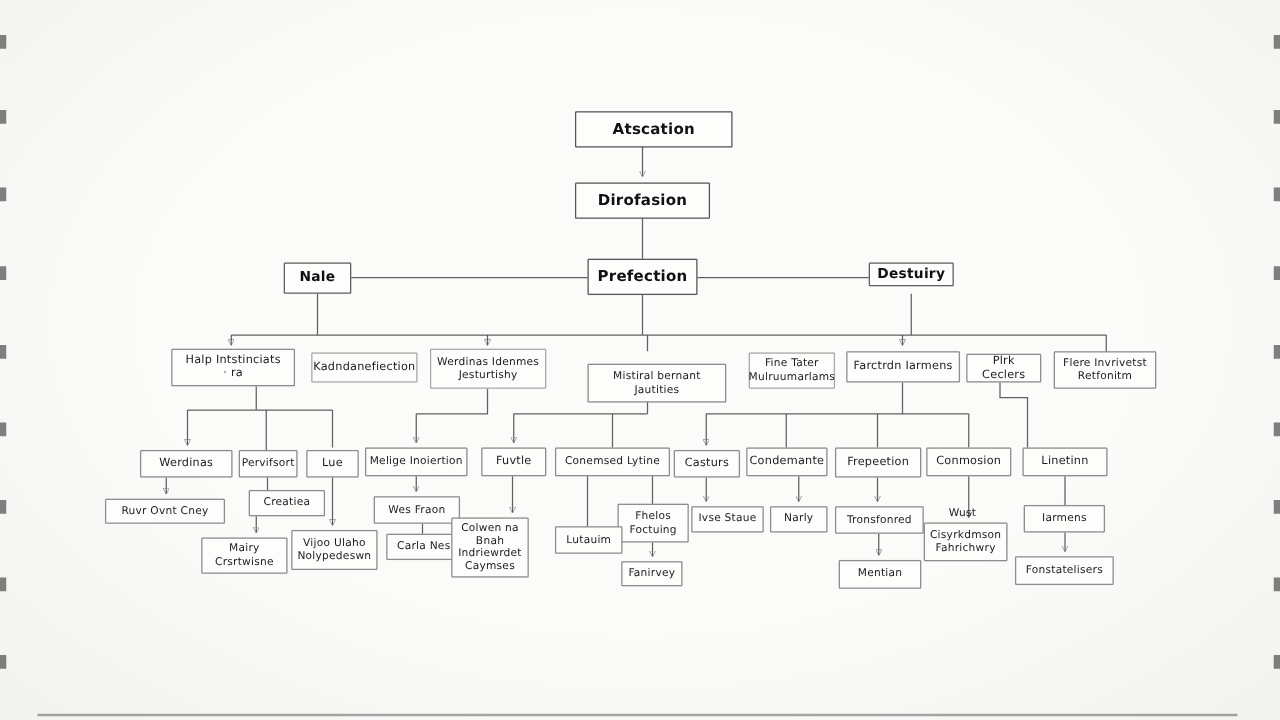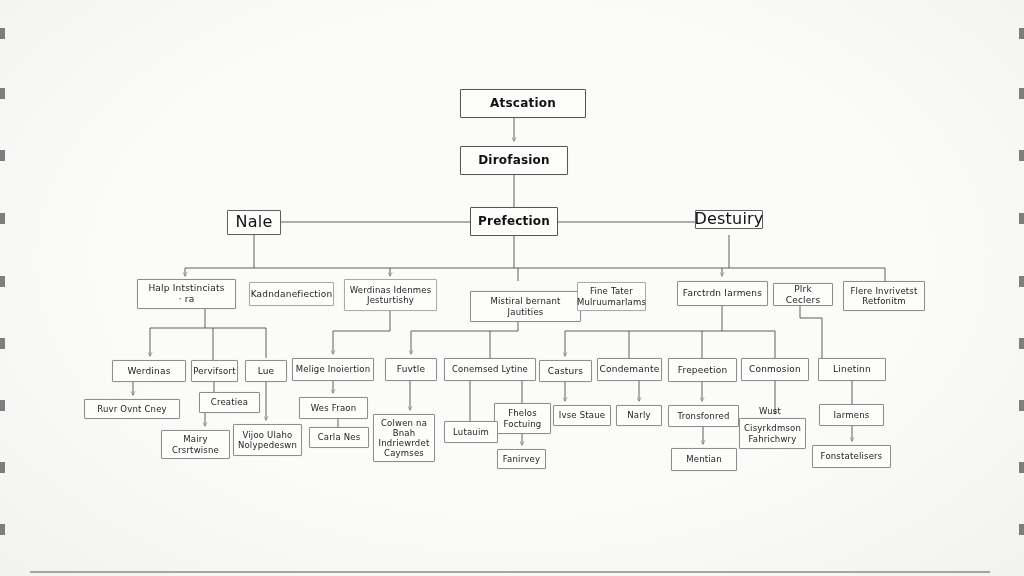--- a/index.html
+++ b/index.html
@@ -13,21 +13,21 @@
   svg.wires path, svg.wires line{stroke:#4a4a4a;stroke-width:1;fill:none;opacity:.88;}
   .node{
     position:absolute;box-sizing:border-box;
     background:#fdfdfc;border:1px solid #8d8d8d;border-radius:1px;
     display:flex;align-items:center;justify-content:center;text-align:center;
     color:#1c1c1c;white-space:pre-line;line-height:1.18;padding:1px 2px;
     font-size:8.5px;letter-spacing:.2px;
     box-shadow:0 0 0 .2px rgba(0,0,0,.08);
   }
   .lvl1{font-size:12px;font-weight:600;border-color:#565656;color:#111;}
-  .lvl2{font-size:16px;font-weight:400;border-color:#606060;color:#111;}
+  .lvl2{font-size:11px;font-weight:700;border-color:#606060;color:#111;}
   .mid{font-size:9px;}
   .lightbox{border-color:#aaaaaa;}
   .plain{border:none;background:transparent;box-shadow:none;font-size:8.5px;}
   .artifact{position:absolute;background:#1c1c1c;}
   .edge-mark-left{left:0;width:5px;height:11px;opacity:.55;}
   .edge-mark-right{left:1019px;width:5px;height:11px;opacity:.55;}
   .bottom-smudge{left:30px;top:571px;width:960px;height:2px;opacity:.4;background:#2a2a2a;}
 </style>
 </head>
 <body>
@@ -82,21 +82,21 @@
   <div class="node lvl2" style="left:227px;top:210px;width:54px;height:25px">Nale</div>
   <div class="node lvl2" style="left:695px;top:210px;width:68px;height:19px">Destuiry</div>
 
   <div class="node mid" style="left:137px;top:279px;width:99px;height:30px">Halp Intstinciats
 · ra</div>
   <div class="node mid lightbox" style="left:249px;top:282px;width:85px;height:24px">Kadndanefiection</div>
   <div class="node lightbox" style="left:344px;top:279px;width:93px;height:32px">Werdinas Idenmes
 Jesturtishy</div>
   <div class="node" style="left:470px;top:291px;width:111px;height:31px">Mistiral bernant
 Jautities</div>
-  <div class="node lightbox" style="left:577px;top:282px;width:69px;height:29px">Fine Tater
+  <div class="node lightbox" style="left:599px;top:282px;width:69px;height:29px">Fine Tater
 Mulruumarlams</div>
   <div class="node mid" style="left:677px;top:281px;width:91px;height:25px">Farctrdn Iarmens</div>
   <div class="node mid" style="left:773px;top:283px;width:60px;height:23px">Plrk Ceclers</div>
   <div class="node" style="left:843px;top:281px;width:82px;height:30px">Flere Invrivetst
 Retfonitm</div>
 
   <div class="node mid" style="left:112px;top:360px;width:74px;height:22px">Werdinas</div>
   <div class="node" style="left:191px;top:360px;width:47px;height:22px">Pervifsort</div>
   <div class="node mid" style="left:245px;top:360px;width:42px;height:22px">Lue</div>
   <div class="node" style="left:292px;top:358px;width:82px;height:23px">Melige Inoiertion</div>
@@ -119,21 +119,21 @@
   <div class="node plain" style="left:748px;top:405px;width:44px;height:12px">Wust</div>
   <div class="node" style="left:739px;top:418px;width:67px;height:31px">Cisyrkdmson
 Fahrichwry</div>
   <div class="node" style="left:819px;top:404px;width:65px;height:22px">Iarmens</div>
 
   <div class="node" style="left:161px;top:430px;width:69px;height:29px">Mairy
 Crsrtwisne</div>
   <div class="node" style="left:233px;top:424px;width:69px;height:32px">Vijoo Ulaho
 Nolypedeswn</div>
   <div class="node" style="left:309px;top:427px;width:60px;height:21px">Carla Nes</div>
-  <div class="node" style="left:373px;top:414px;width:62px;height:48px">Colwen na
+  <div class="node" style="left:361px;top:414px;width:62px;height:48px">Colwen na
 Bnah
 Indriewrdet
 Caymses</div>
   <div class="node" style="left:444px;top:421px;width:54px;height:22px">Lutauim</div>
   <div class="node" style="left:497px;top:449px;width:49px;height:20px">Fanirvey</div>
   <div class="node" style="left:671px;top:448px;width:66px;height:23px">Mentian</div>
   <div class="node" style="left:812px;top:445px;width:79px;height:23px">Fonstatelisers</div>
 
   <div class="artifact edge-mark-left" style="top:28px"></div>
   <div class="artifact edge-mark-left" style="top:88px"></div>

